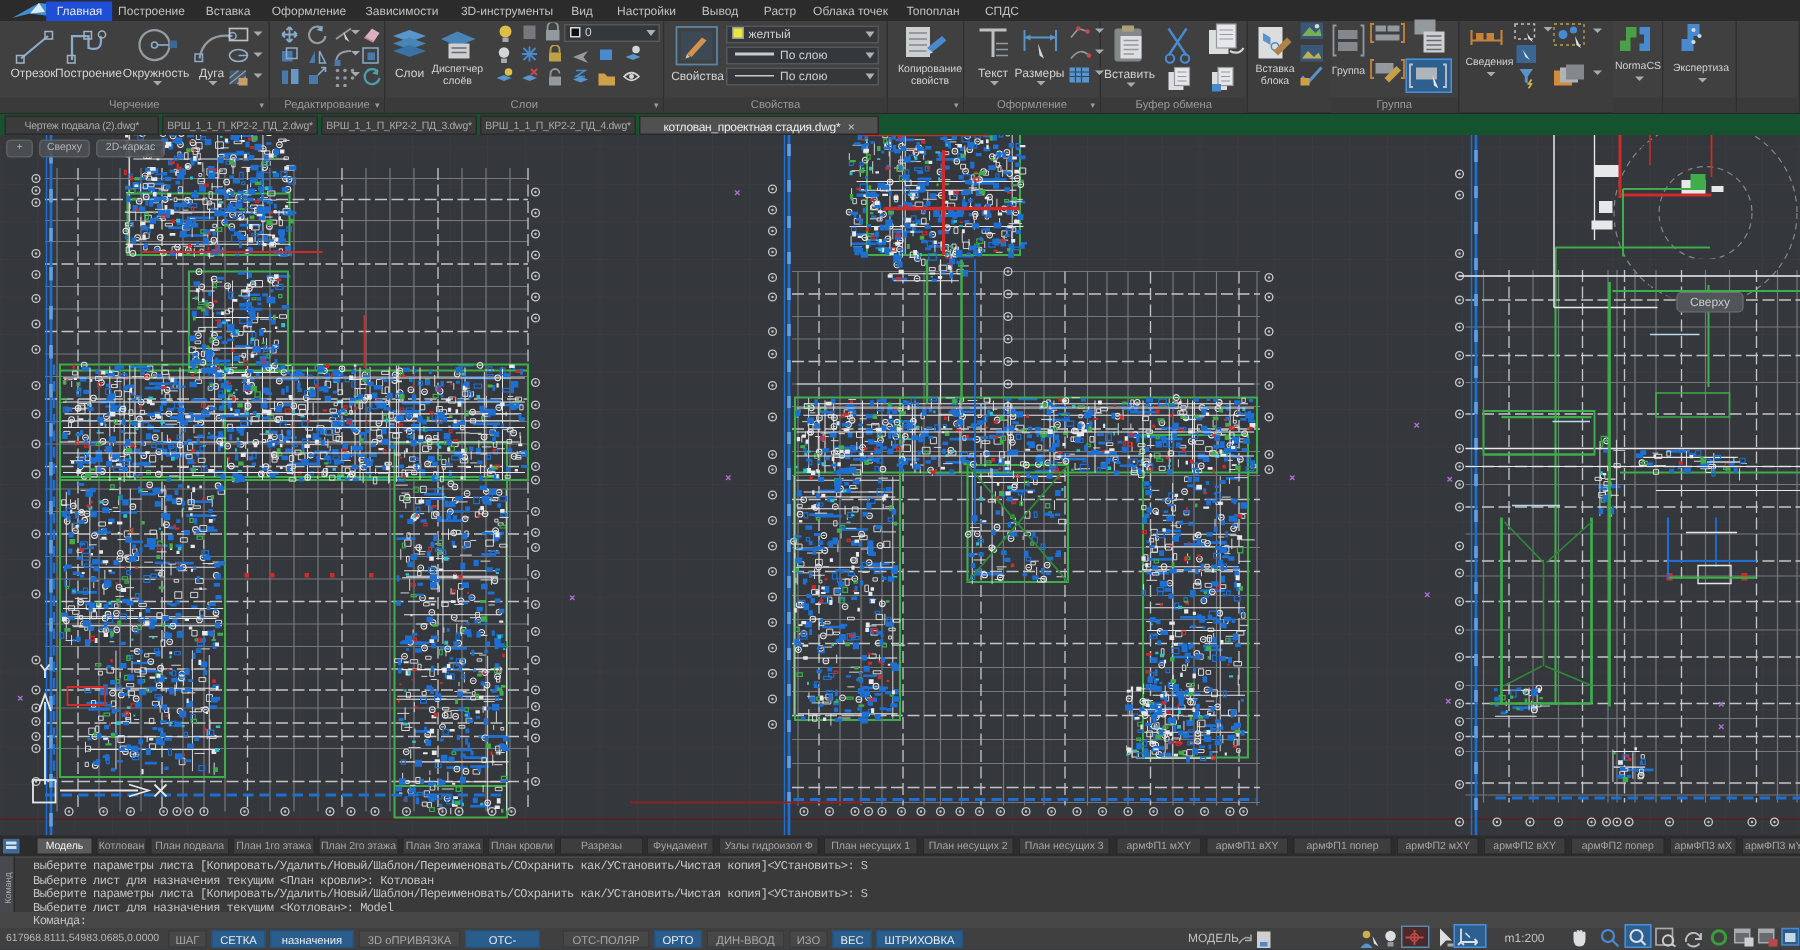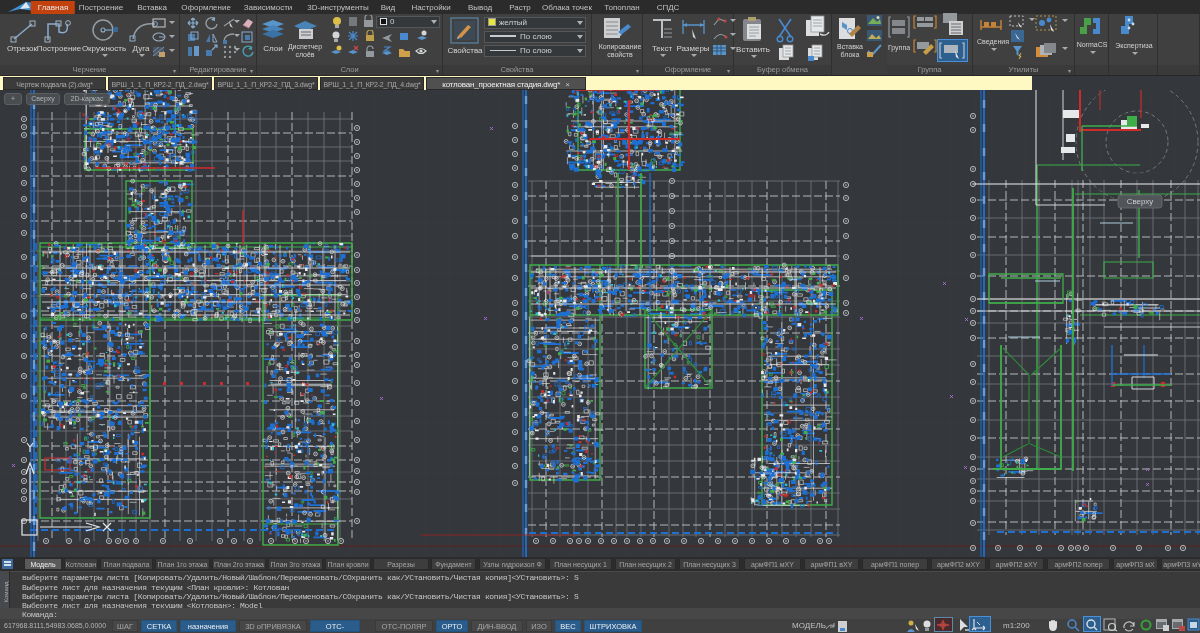--- a/index.html
+++ b/index.html
@@ -1,27 +1,27 @@
 <!DOCTYPE html>
 <html><head><meta charset="utf-8"><style>
 *{margin:0;padding:0;box-sizing:border-box}
 html,body{width:1200px;height:633px;overflow:hidden;background:#34373b;font-family:"Liberation Sans",sans-serif}
 #root{position:absolute;left:0;top:0;width:1200px;height:633px}
 .abs{position:absolute}
 #menubar{position:absolute;left:0;top:0;width:1200px;height:14px;background:#2b2b2b}
 .mi{position:absolute;top:1px;height:13px;line-height:13px;font-size:8px;color:#c2c2c2;transform:translateX(-50%);padding:0 7px;white-space:nowrap}
-.mi.act{background:#c2410c;color:#e8e8e8}
+.mi.act{background:#1d4ed8;color:#e8e8e8}
 #ribbon{position:absolute;left:0;top:14px;width:1200px;height:62px;background:#3d3d3d;border-bottom:1px solid #272727}
 .grp{position:absolute;top:0;height:61px;background:#404040;border-right:1px solid #2f2f2f}
 .glab{position:absolute;bottom:0;left:0;right:0;text-align:center;font-size:7.5px;color:#9b9b9b;height:10px;line-height:10px;background:#3a3a3a}
 .garr{position:absolute;right:3px;bottom:1px;color:#9b9b9b;font-size:6px}
 .lbl{position:absolute;color:#d2d2d2;text-align:center;white-space:nowrap;transform:translateX(-50%)}
 .cmb{position:absolute;height:12px;background:#35383b;border:1px solid #55585b;color:#cfd2d4;font-size:8px;line-height:10px;padding-left:3px}
 .cmb .ar{position:absolute;right:2px;top:3px;width:0;height:0;border-left:3px solid transparent;border-right:3px solid transparent;border-top:4px solid #aeb1b4}
-#doctabs{position:absolute;left:0;top:76px;width:1032px;height:14px;background:#fef9c3}
+#doctabs{position:absolute;left:0;top:76px;width:1200px;height:14px;background:#14532d}
 .dt{position:absolute;top:1px;height:13px;line-height:13px;background:#3b3b3b;color:#a8a8a8;font-size:7px;letter-spacing:-0.2px;text-align:center;border:1px solid #2a2a2a;white-space:nowrap;overflow:hidden}
 .dt.act{background:#505050;color:#ececec;font-size:8px}
 .dt .x{margin-left:5px;color:#c8c8c8}
 #laytabs{position:absolute;left:0;top:557px;width:1200px;height:14px;background:#2c2c2c}
 .lt{position:absolute;top:1px;height:12px;line-height:12px;background:#3d3d3d;color:#a5a5a5;font-size:7px;text-align:center;border:1px solid #292929;white-space:nowrap;overflow:hidden}
 .lt.act{background:#5a5a5a;color:#f0f0f0}
 #cmd{position:absolute;left:0;top:571px;width:1200px;height:48px;background:#3a3a3a;border-top:1px solid #4a4a4a}
 .cl{position:absolute;left:22px;font-size:8px;color:#c6c6c6;font-family:"Liberation Mono",monospace;white-space:pre;letter-spacing:-0.35px}
 #cmdtab{position:absolute;left:0;top:571px;width:10px;height:48px;background:#46494d;border-right:1px solid #2a2a2a}
 #cmdtab span{position:absolute;left:-14px;top:18px;transform:rotate(-90deg);font-size:6px;color:#a8acb0;width:40px;text-align:center}
@@ -73,24 +73,20 @@
       </div>
       <div class="grp" style="left:643px;width:91px">
         <div class="glab">Оформление</div>
         <div class="garr">▾</div>
       </div>
       <div class="grp" style="left:734px;width:98px">
         <div class="glab">Буфер обмена</div>
       </div>
       <div class="grp" style="left:887px;width:86px">
         <div class="glab">Группа</div>
-      </div>
-      <div class="grp" style="left:973px;width:102px">
-        <div class="glab">Утилиты</div>
-        <div class="garr">▾</div>
       </div>
       <div class="grp" style="left:1075px;width:34px">
         <div class="glab"></div>
       </div>
       <div class="grp" style="left:1109px;width:49px">
         <div class="glab"></div>
       </div>
       <div class="grp" style="left:1158px;width:42px">
         <div class="glab"></div>
       </div>

